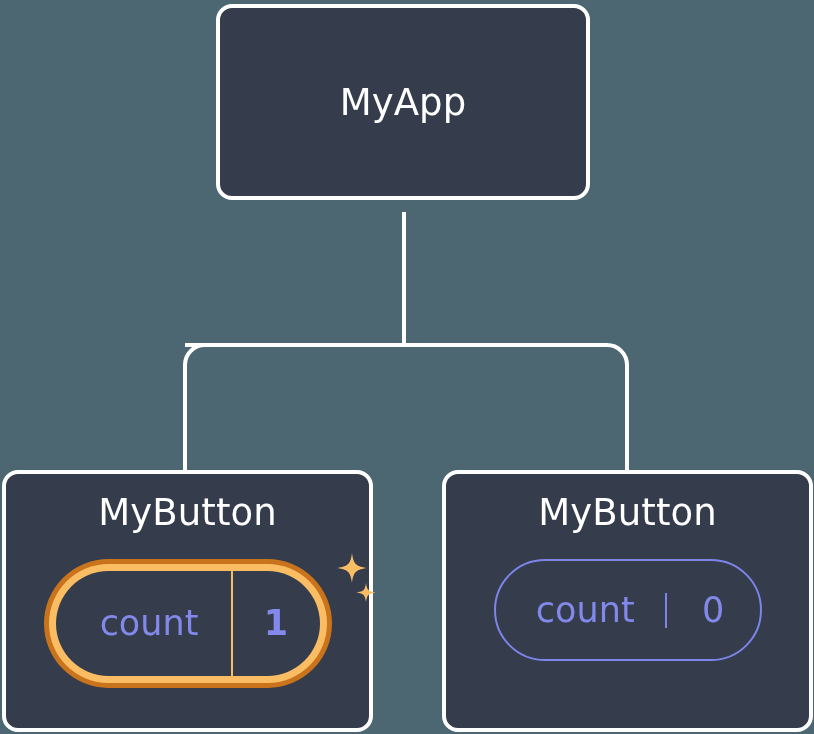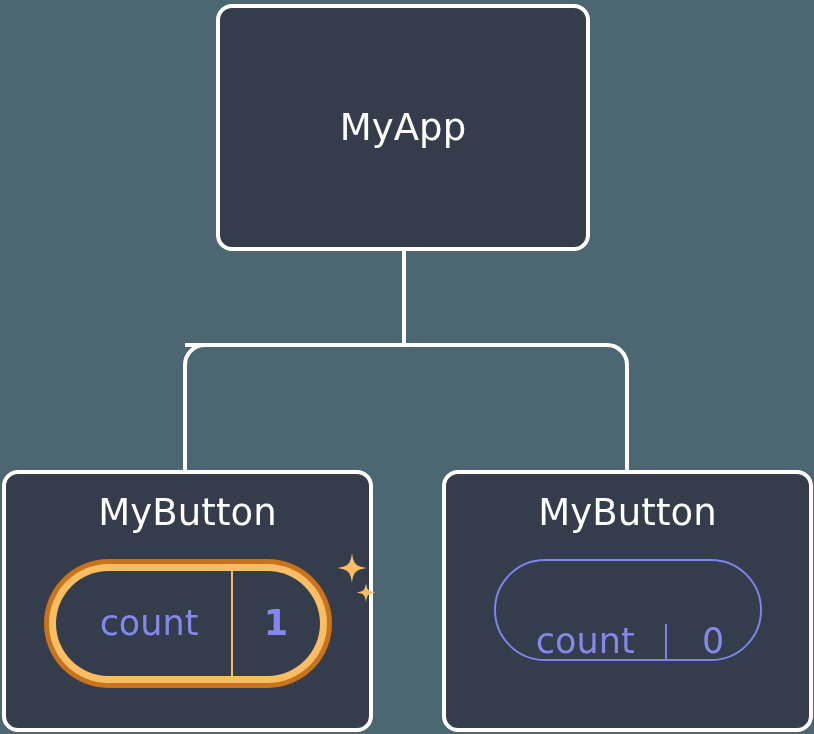--- a/index.html
+++ b/index.html
@@ -33,21 +33,21 @@
     border: 4px solid #ffffff;
     border-radius: 16px;
     display: flex;
     flex-direction: column;
     align-items: center;
   }
   .node-root {
     left: 216px;
     top: 4px;
     width: 374px;
-    height: 247px;
+    height: 196px;
     justify-content: center;
   }
   .node-child-left {
     left: 2px;
     top: 470px;
     width: 371px;
     height: 262px;
   }
   .node-child-right {
     left: 442px;
@@ -70,21 +70,21 @@
 
   
   .pill-wrap {
     position: relative;
     margin-top: 28px;
   }
   .pill {
     position: relative;
     box-sizing: border-box;
     display: flex;
-    align-items: flex-end;
+    align-items: center;
     border-radius: 999px;
     overflow: hidden;
   }
   .pill-cell {
     display: flex;
     align-items: center;
     justify-content: center;
     box-sizing: border-box;
     line-height: 1;
   }

